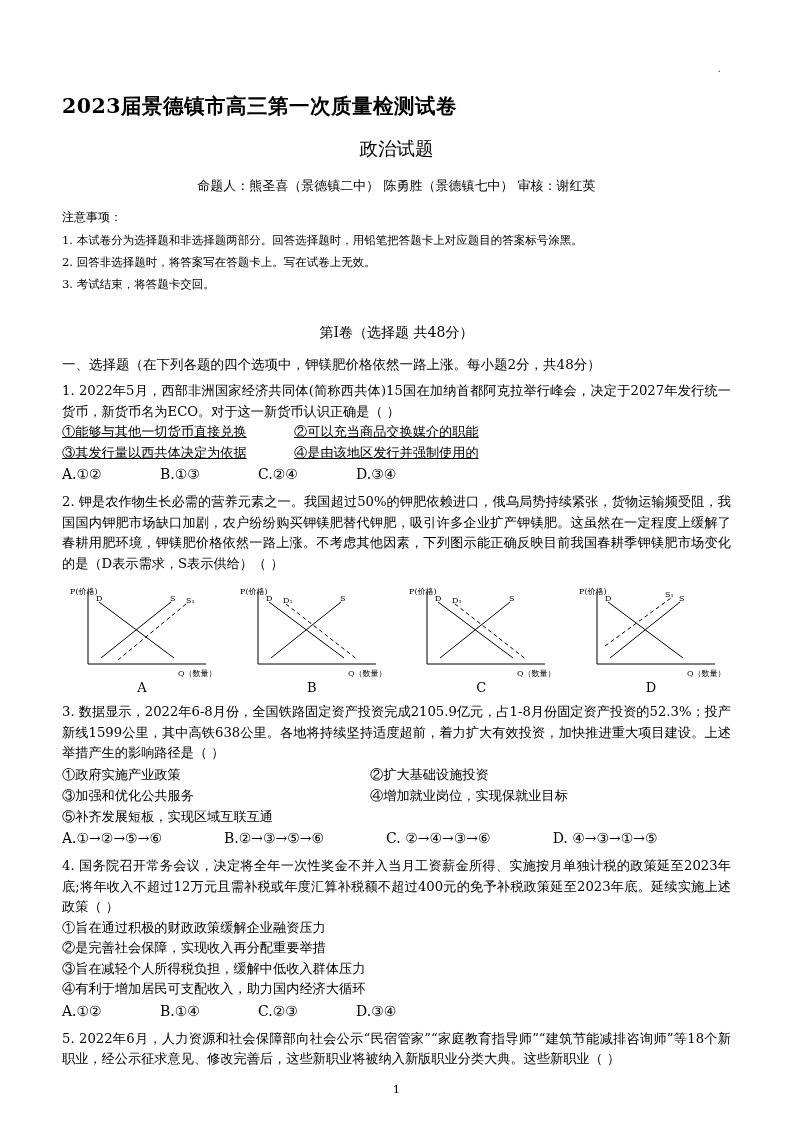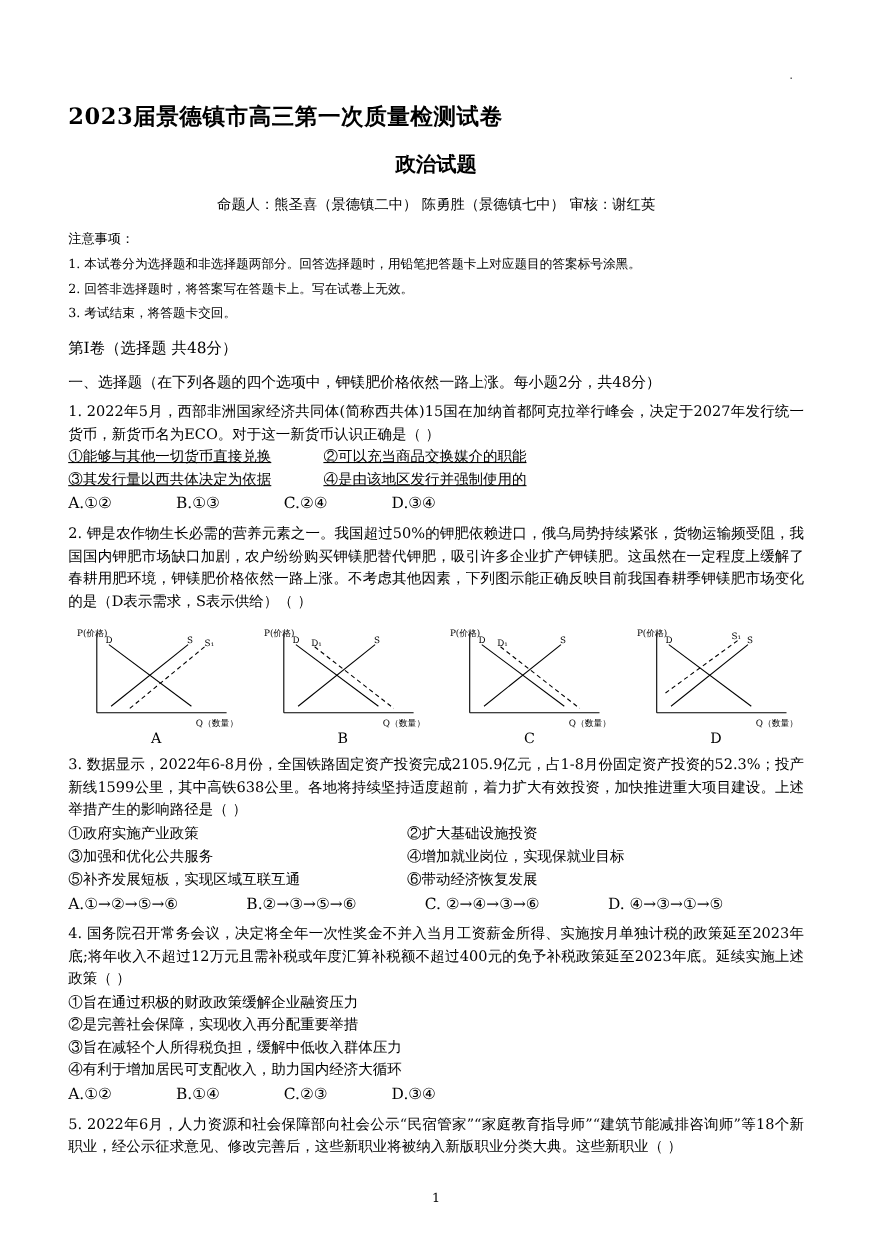--- a/index.html
+++ b/index.html
@@ -23,21 +23,21 @@
   }
   h1.doc-title{
     font-size:20.5px;
     font-weight:bold;
     margin:34px 0 0 0;
     letter-spacing:0.5px;
     font-family:"DejaVu Serif","Liberation Serif",serif;
   }
   h2.doc-subtitle{
     font-size:18.5px;
-    font-weight:bold;
+    font-weight:normal;
     text-align:center;
     margin:16px 0 0 0;
     font-family:"DejaVu Serif","Liberation Serif",serif;
   }
   .authors{
     text-align:center;
     font-size:13px;
     margin-top:16px;
     font-family:"DejaVu Serif","Liberation Serif",serif;
   }
@@ -45,23 +45,23 @@
     font-size:12px;
     margin-top:14px;
     font-family:"DejaVu Serif","Liberation Serif",serif;
   }
   .notice-line{
     font-size:11.5px;
     margin-top:7px;
     font-family:"DejaVu Serif","Liberation Serif",serif;
   }
   .part-title{
-    text-align:left;
+    text-align:center;
     font-size:14px;
-    margin-top:16px;
+    margin-top:32px;
     font-family:"DejaVu Serif","Liberation Serif",serif;
   }
   .section-head{
     font-size:13.5px;
     margin-top:12px;
     line-height:1.5;
     font-family:"DejaVu Serif","Liberation Serif",serif;
   }
   .q{
     font-size:13.2px;
@@ -236,21 +236,20 @@
   <div class="twocol">
     <div class="c1">①政府实施产业政策</div>
     <div class="c2">②扩大基础设施投资</div>
   </div>
   <div class="twocol">
     <div class="c1">③加强和优化公共服务</div>
     <div class="c2">④增加就业岗位，实现保就业目标</div>
   </div>
   <div class="twocol">
     <div class="c1">⑤补齐发展短板，实现区域互联互通</div>
-    <div class="c2">⑥带动经济恢复发展</div>
   </div>
   <div class="answers spread">
     <div class="a">A.①→②→⑤→⑥</div>
     <div class="a">B.②→③→⑤→⑥</div>
     <div class="a">C. ②→④→③→⑥</div>
     <div class="a">D. ④→③→①→⑤</div>
   </div>
 
   <div class="q">4. 国务院召开常务会议，决定将全年一次性奖金不并入当月工资薪金所得、实施按月单独计税的政策延至2023年底;将年收入不超过12万元且需补税或年度汇算补税额不超过400元的免予补税政策延至2023年底。延续实施上述政策（    ）</div>
   <div class="opt">①旨在通过积极的财政政策缓解企业融资压力</div>

